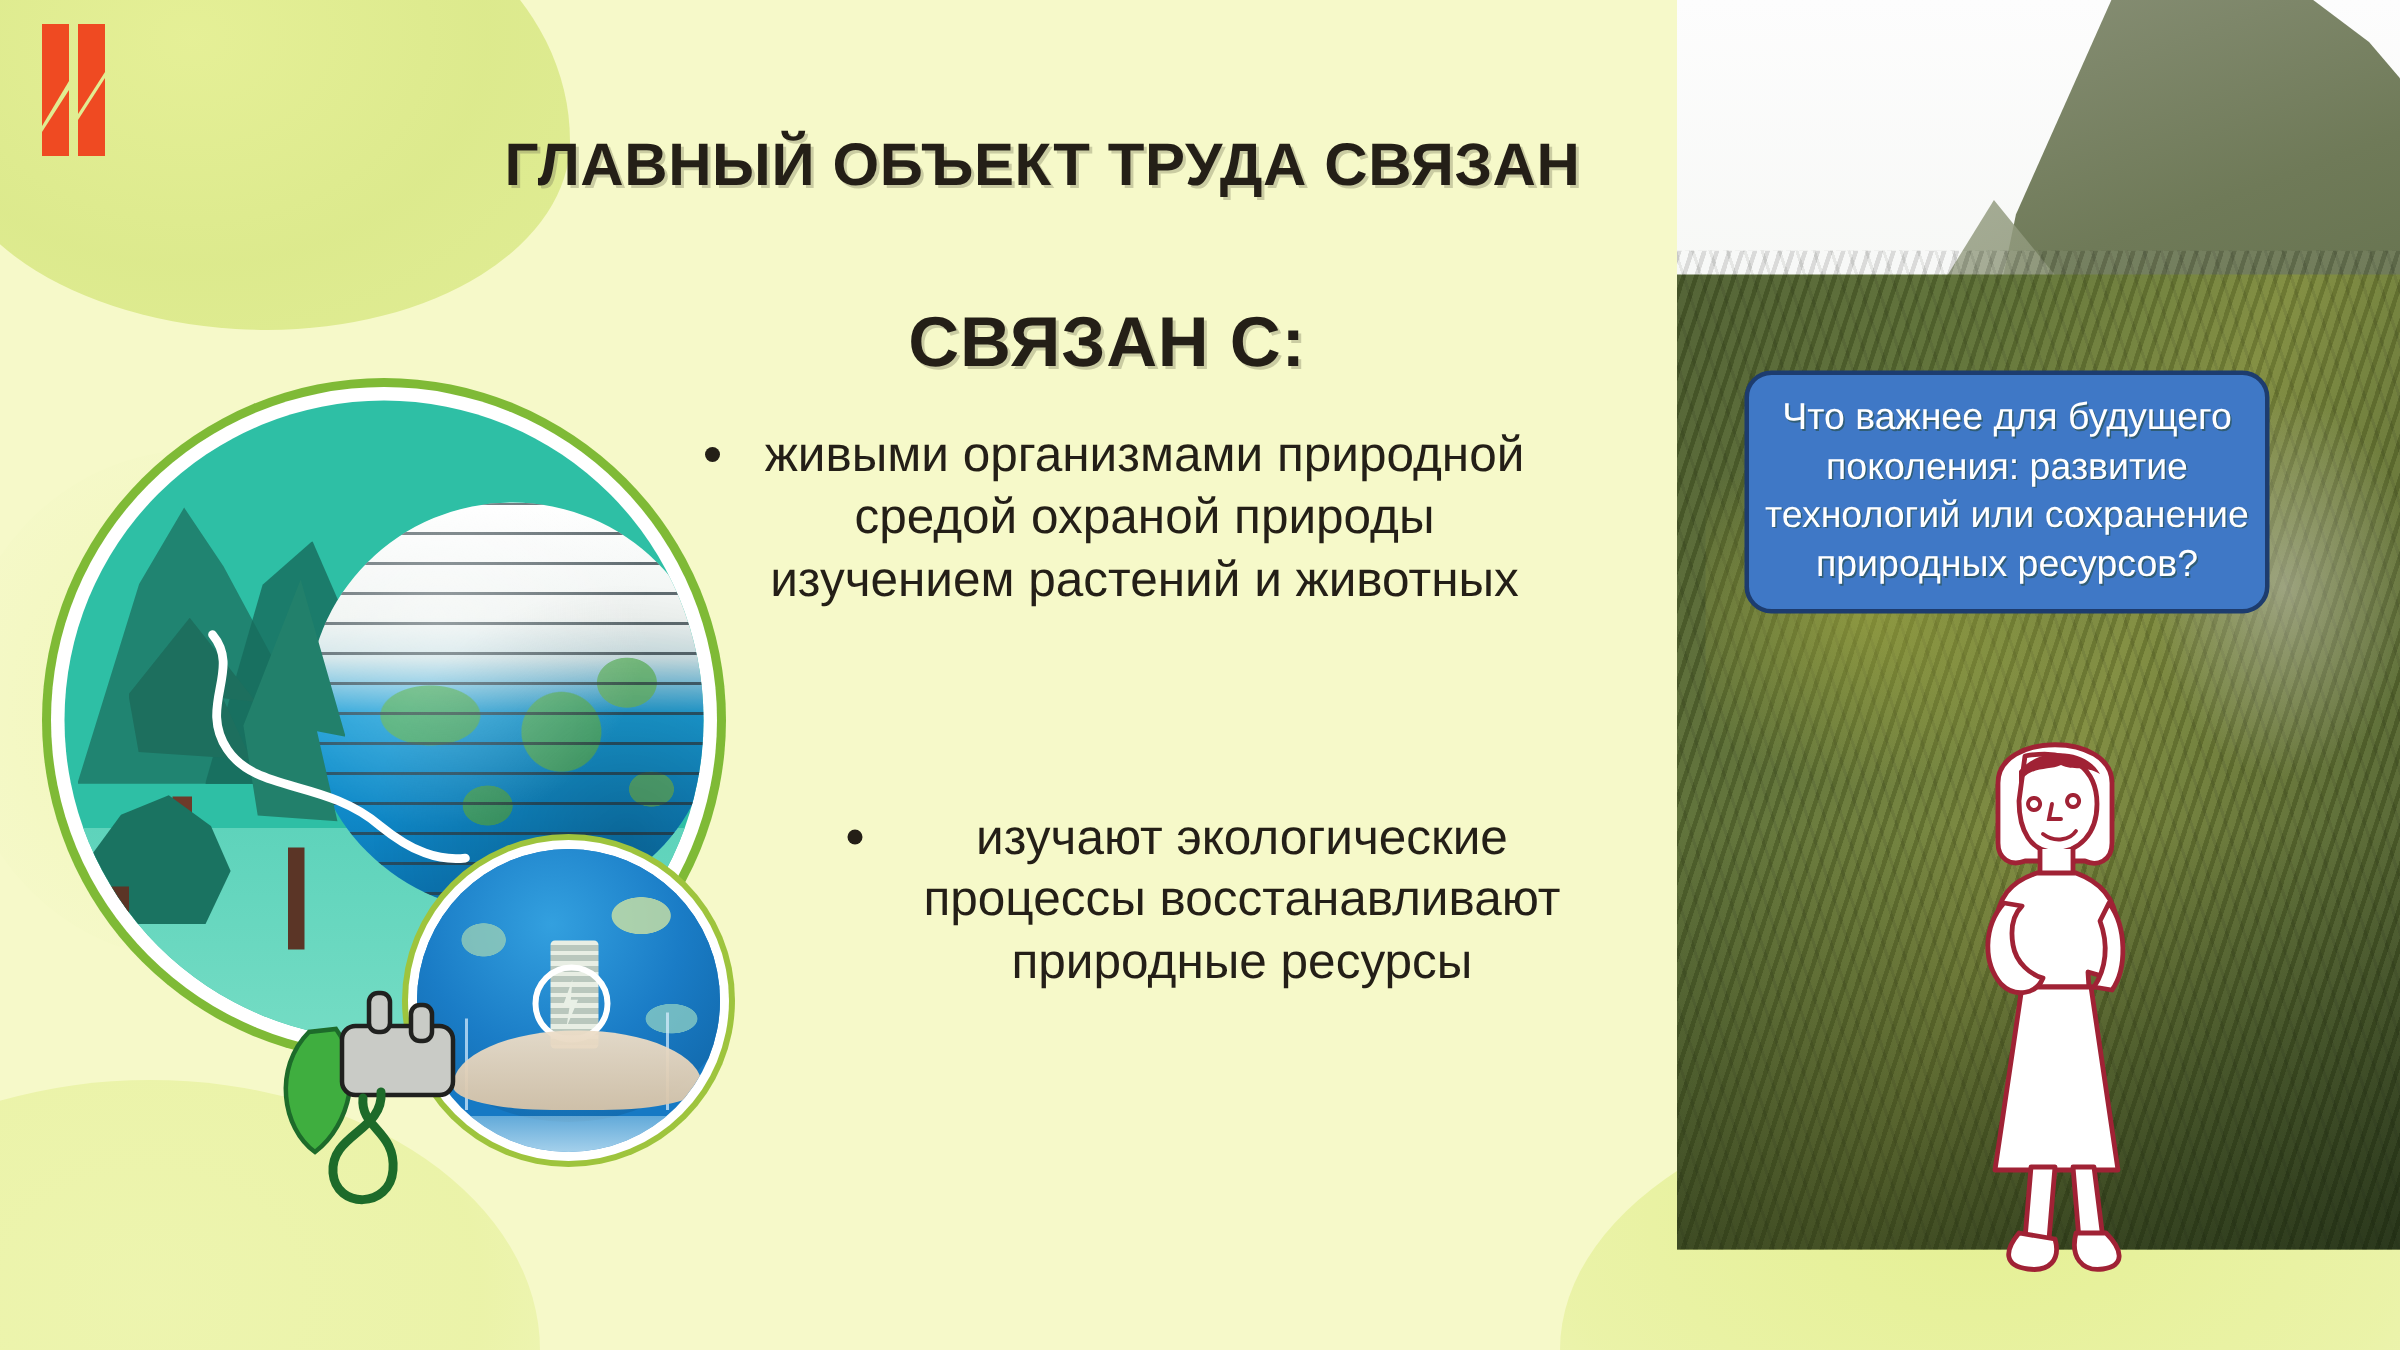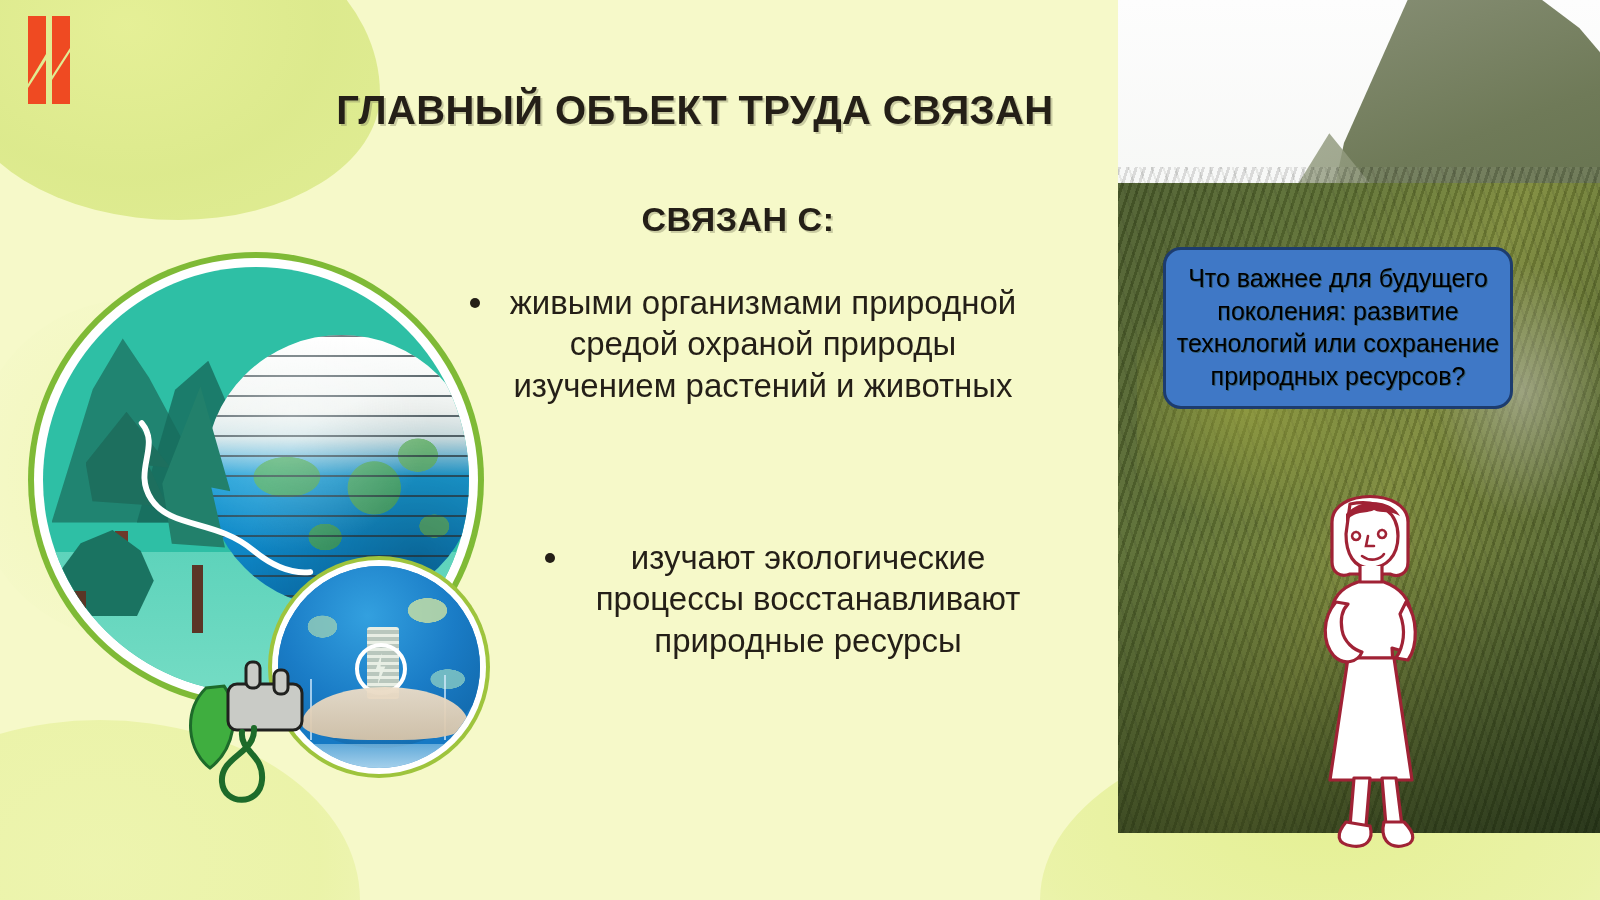--- a/index.html
+++ b/index.html
@@ -43,28 +43,28 @@
   .title{
     position:absolute;left:300px;top:88px;width:790px;
     text-align:center;
     font-size:40px;font-weight:bold;color:#241f17;
     letter-spacing:.4px;line-height:1.1;
     text-shadow:2px 2px 0 rgba(120,120,90,.35);
   }
   .subtitle{
     position:absolute;left:558px;top:200px;width:360px;
     text-align:center;
-    font-size:34px;font-weight:bold;color:#241f17;
+    font-size:47px;font-weight:bold;color:#241f17;
     letter-spacing:.5px;
     text-shadow:2px 2px 0 rgba(120,120,90,.35);
   }
 
   
   .bullets{position:absolute;left:470px;top:282px;width:560px;}
-  .bullets-2{position:absolute;left:545px;top:537px;width:500px;}
+  .bullets-2{position:absolute;left:565px;top:537px;width:500px;}
   .bullet-row{display:flex;align-items:flex-start;justify-content:center;}
   .bullet-dot{
     flex:0 0 auto;width:10px;height:10px;border-radius:50%;
     background:#241f17;margin:16px 16px 0 0;
   }
   .bullet-text{
     text-align:center;
     font-size:33px;font-weight:normal;color:#241f17;line-height:1.25;
   }
 
@@ -198,21 +198,21 @@
     background:radial-gradient(ellipse at 50% 50%,rgba(190,190,180,.55) 0%,transparent 64%);}
   .ph-dark{position:absolute;left:0;bottom:0;width:100%;height:34%;
     background:linear-gradient(transparent,rgba(18,30,12,.55));}
 
   
   .bubble{
     position:absolute;left:1163px;top:247px;width:350px;
     background:#3f78c6;border:3px solid #1d3c6e;border-radius:18px;
     padding:12px 10px 14px;box-sizing:border-box;
     text-align:center;
-    color:#000000;font-size:25px;line-height:1.30;
+    color:#ffffff;font-size:25px;line-height:1.30;
     text-shadow:1px 1px 0 rgba(30,60,20,.45);
   }
 
   
   .woman{position:absolute;left:1270px;top:470px;width:200px;height:385px;}
 </style>
 </head>
 <body>
 
 <div class="bg-wrap">

